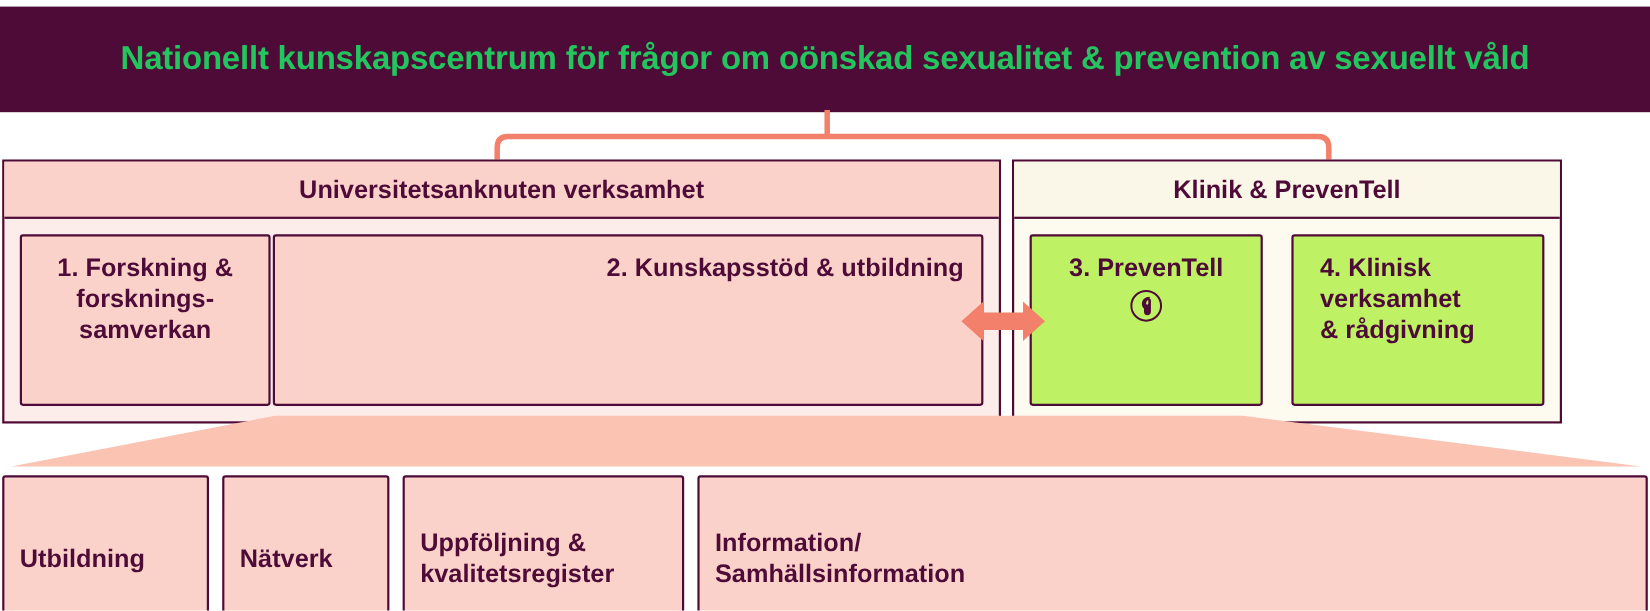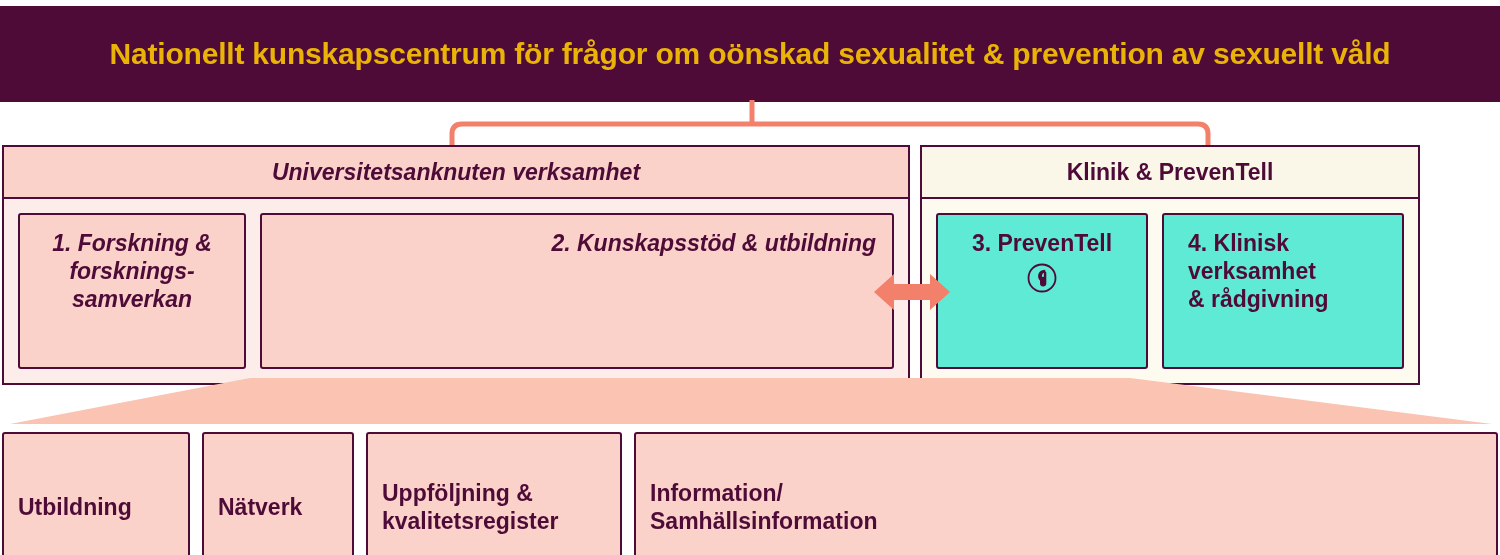--- a/index.html
+++ b/index.html
@@ -12,71 +12,71 @@
   }
   .stage{position:absolute;left:0;top:0;width:1500px;height:555px;}
 
   
   .title-bar{
     position:absolute;left:0;top:6px;width:1500px;height:96px;
     background:#4E0B37;
     display:flex;align-items:center;justify-content:center;
   }
   .title-bar .title-text{
-    color:#eab308;font-weight:bold;font-size:30px;letter-spacing:-0.2px;
+    color:#22c55e;font-weight:bold;font-size:30px;letter-spacing:-0.2px;
     text-align:center;white-space:nowrap;
   }
 
   
   .bracket{position:absolute;left:0;top:100px;width:1500px;height:52px;}
 
   
   .panel{
     position:absolute;top:145px;height:240px;
     border:2.5px solid #4E0B37;box-sizing:border-box;
   }
-  .panel-left{left:2px;width:908px;background:#FDEDEA;font-style:italic;}
+  .panel-left{left:2px;width:908px;background:#FDEDEA;}
   .panel-right{left:920px;width:500px;background:#FDFAF0;}
 
   .panel-head{
     position:absolute;left:0;top:0;right:0;height:52px;
     border-bottom:2.5px solid #4E0B37;box-sizing:border-box;
     display:flex;align-items:center;justify-content:center;
   }
   .panel-left  .panel-head{background:#FBD2CA;}
   .panel-right .panel-head{background:#FBF7E8;}
   .panel-head .head-text{
     color:#4E0B37;font-weight:bold;font-size:23px;white-space:nowrap;
   }
 
   .panel-body{
     position:absolute;left:0;right:0;top:52px;bottom:0;
     display:flex;align-items:stretch;
-    padding:14px;gap:14px;box-sizing:border-box;
+    padding:14px;gap:2px;box-sizing:border-box;
   }
 
   
   .card{
     border:2.5px solid #4E0B37;box-sizing:border-box;border-radius:3px;
     padding:14px 16px;display:flex;flex-direction:column;
   }
   .card-pink{background:#FBD2CA;}
-  .card-cream{background:#5eead4;}
+  .card-cream{background:#bef264;}
   .card .card-text{
     color:#4E0B37;font-weight:bold;font-size:23px;line-height:1.22;
   }
 
   .card-1{flex:0 0 228px;align-items:center;justify-content:flex-start;}
   .card-1 .card-text{text-align:center;}
   .card-2{flex:1 1 auto;align-items:flex-end;justify-content:flex-start;}
   .card-2 .card-text{text-align:left;}
 
   .card-3{flex:0 0 212px;align-items:center;justify-content:flex-start;}
   .card-3 .card-text{text-align:center;}
-  .card-4{flex:1 1 auto;align-items:flex-start;justify-content:flex-start;}
+  .card-4{flex:1 1 auto;align-items:flex-start;justify-content:flex-start;margin-left:24px;}
   .card-4 .card-text{text-align:left;padding-left:8px;}
 
   .phone-icon{margin-top:4px;display:block;}
 
   
   .arrow-link{position:absolute;left:872px;top:268px;width:80px;height:48px;}
 
   
   .funnel{position:absolute;left:0;top:370px;width:1500px;height:62px;}
 

